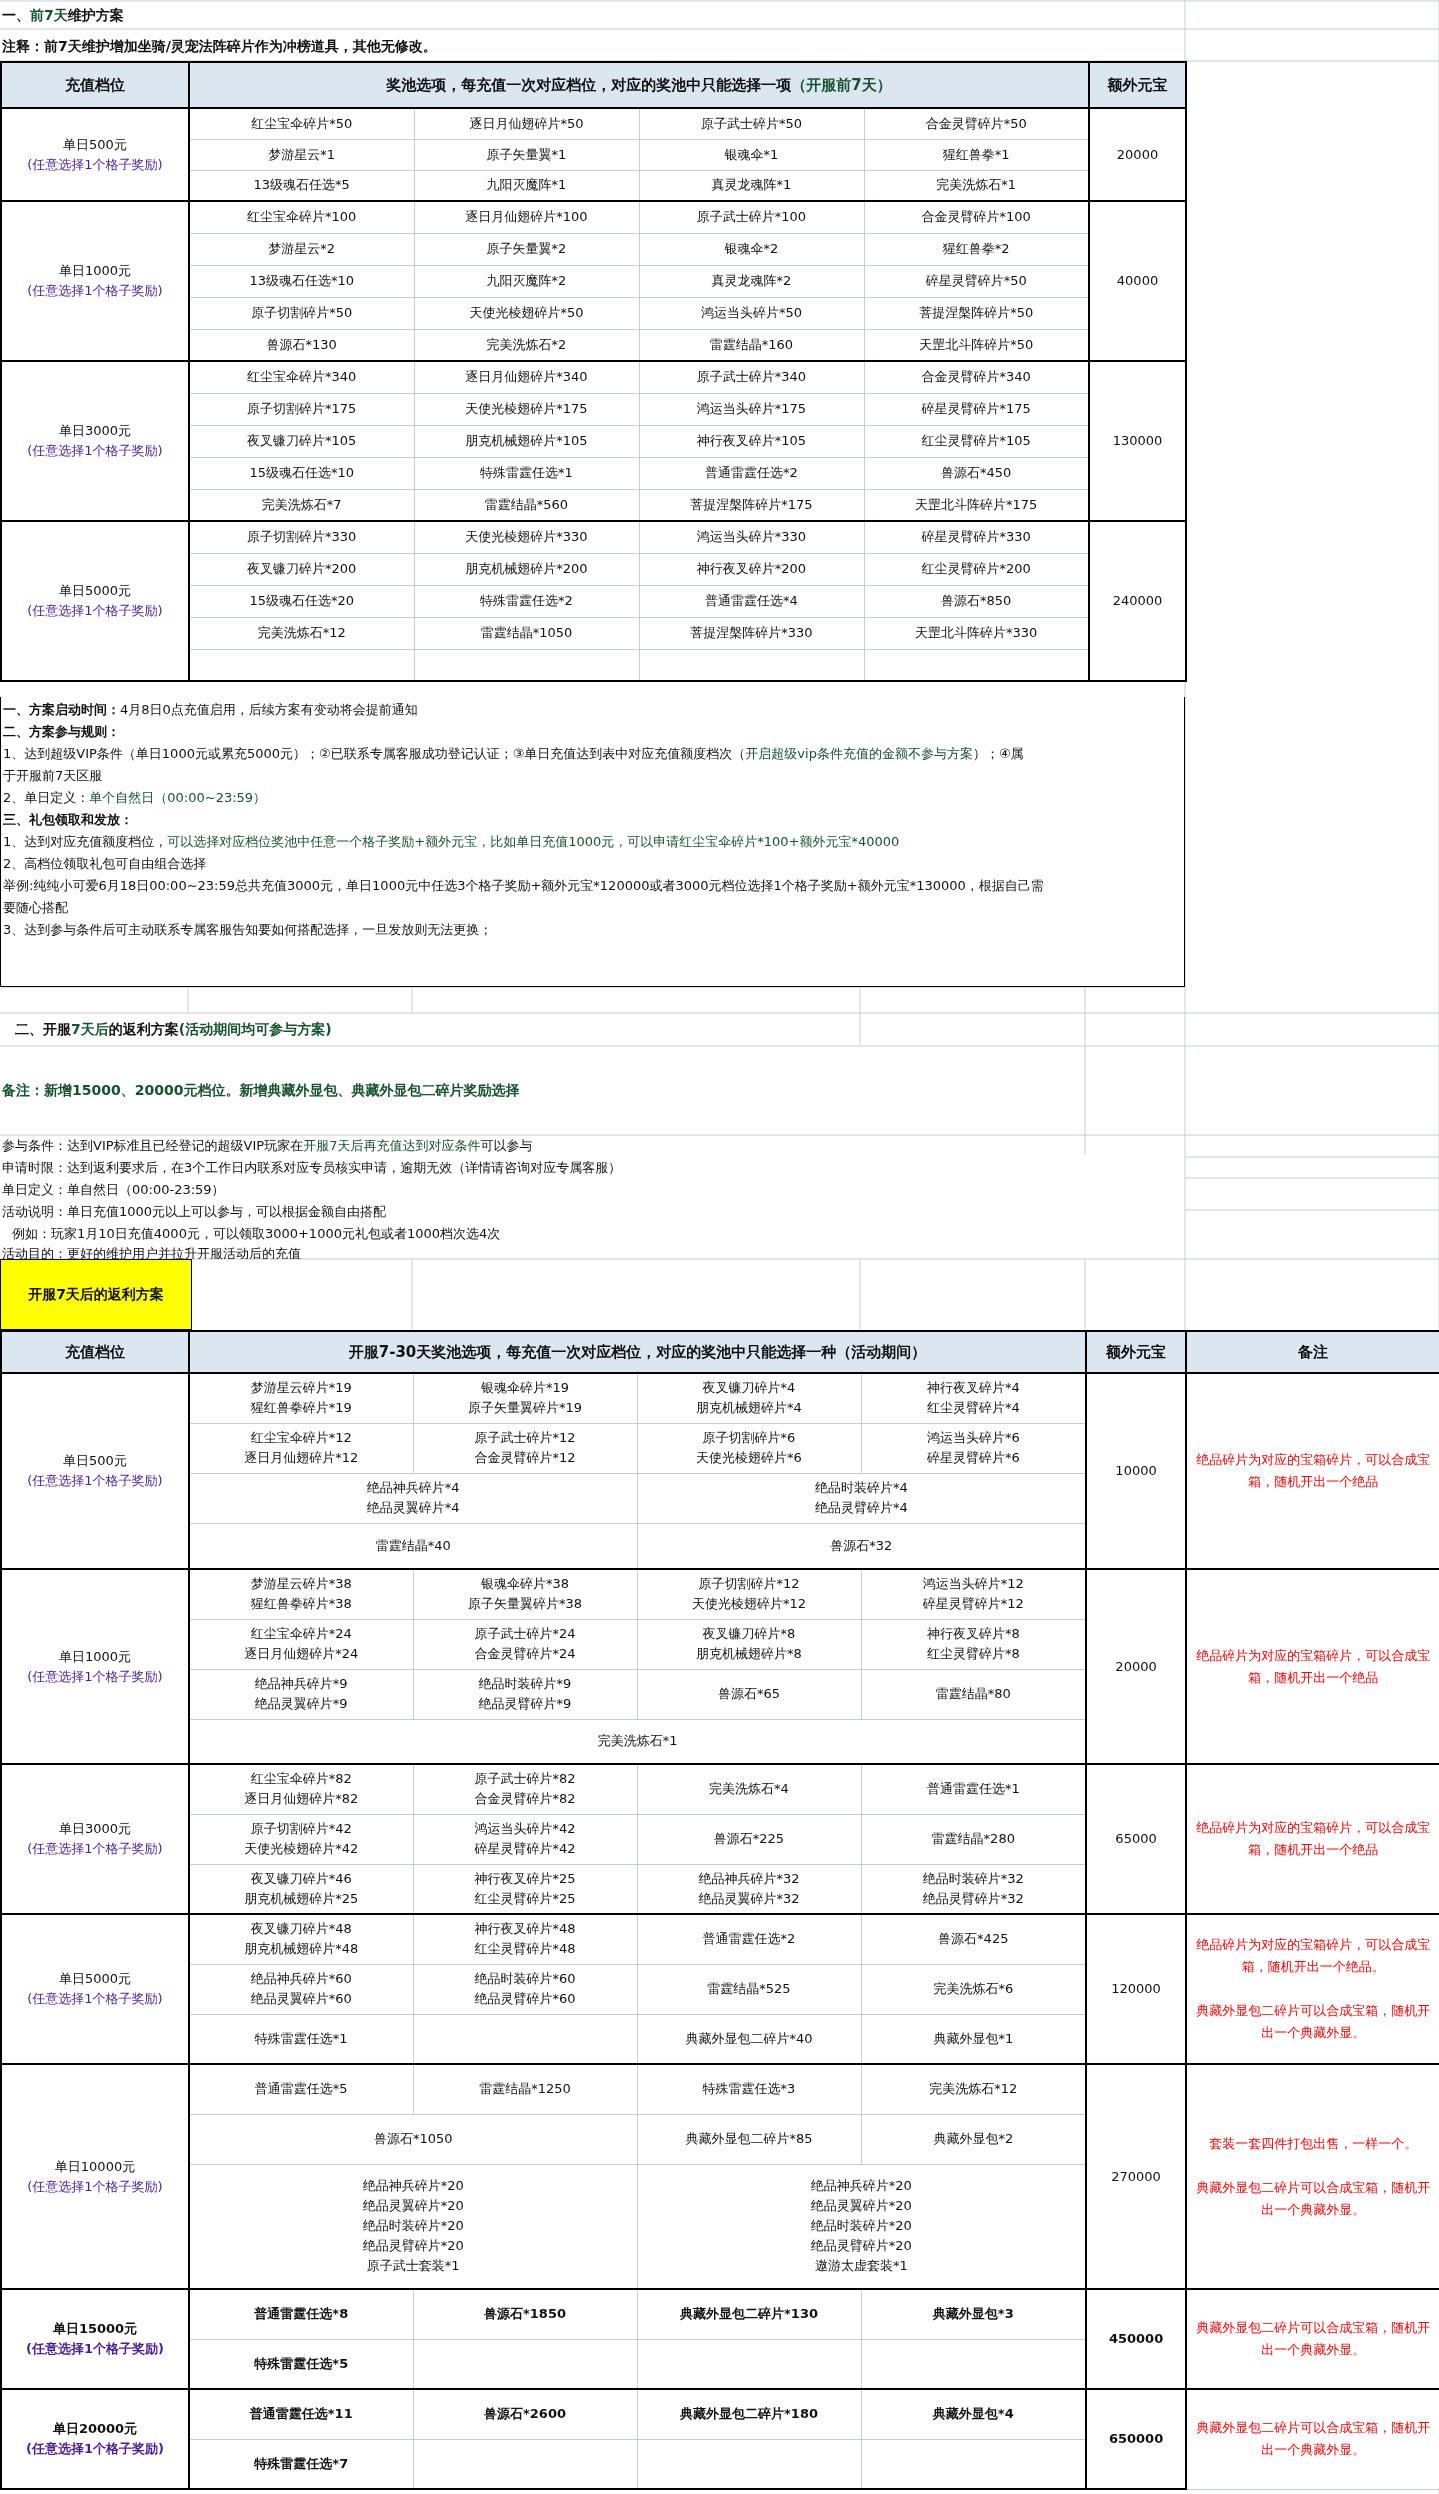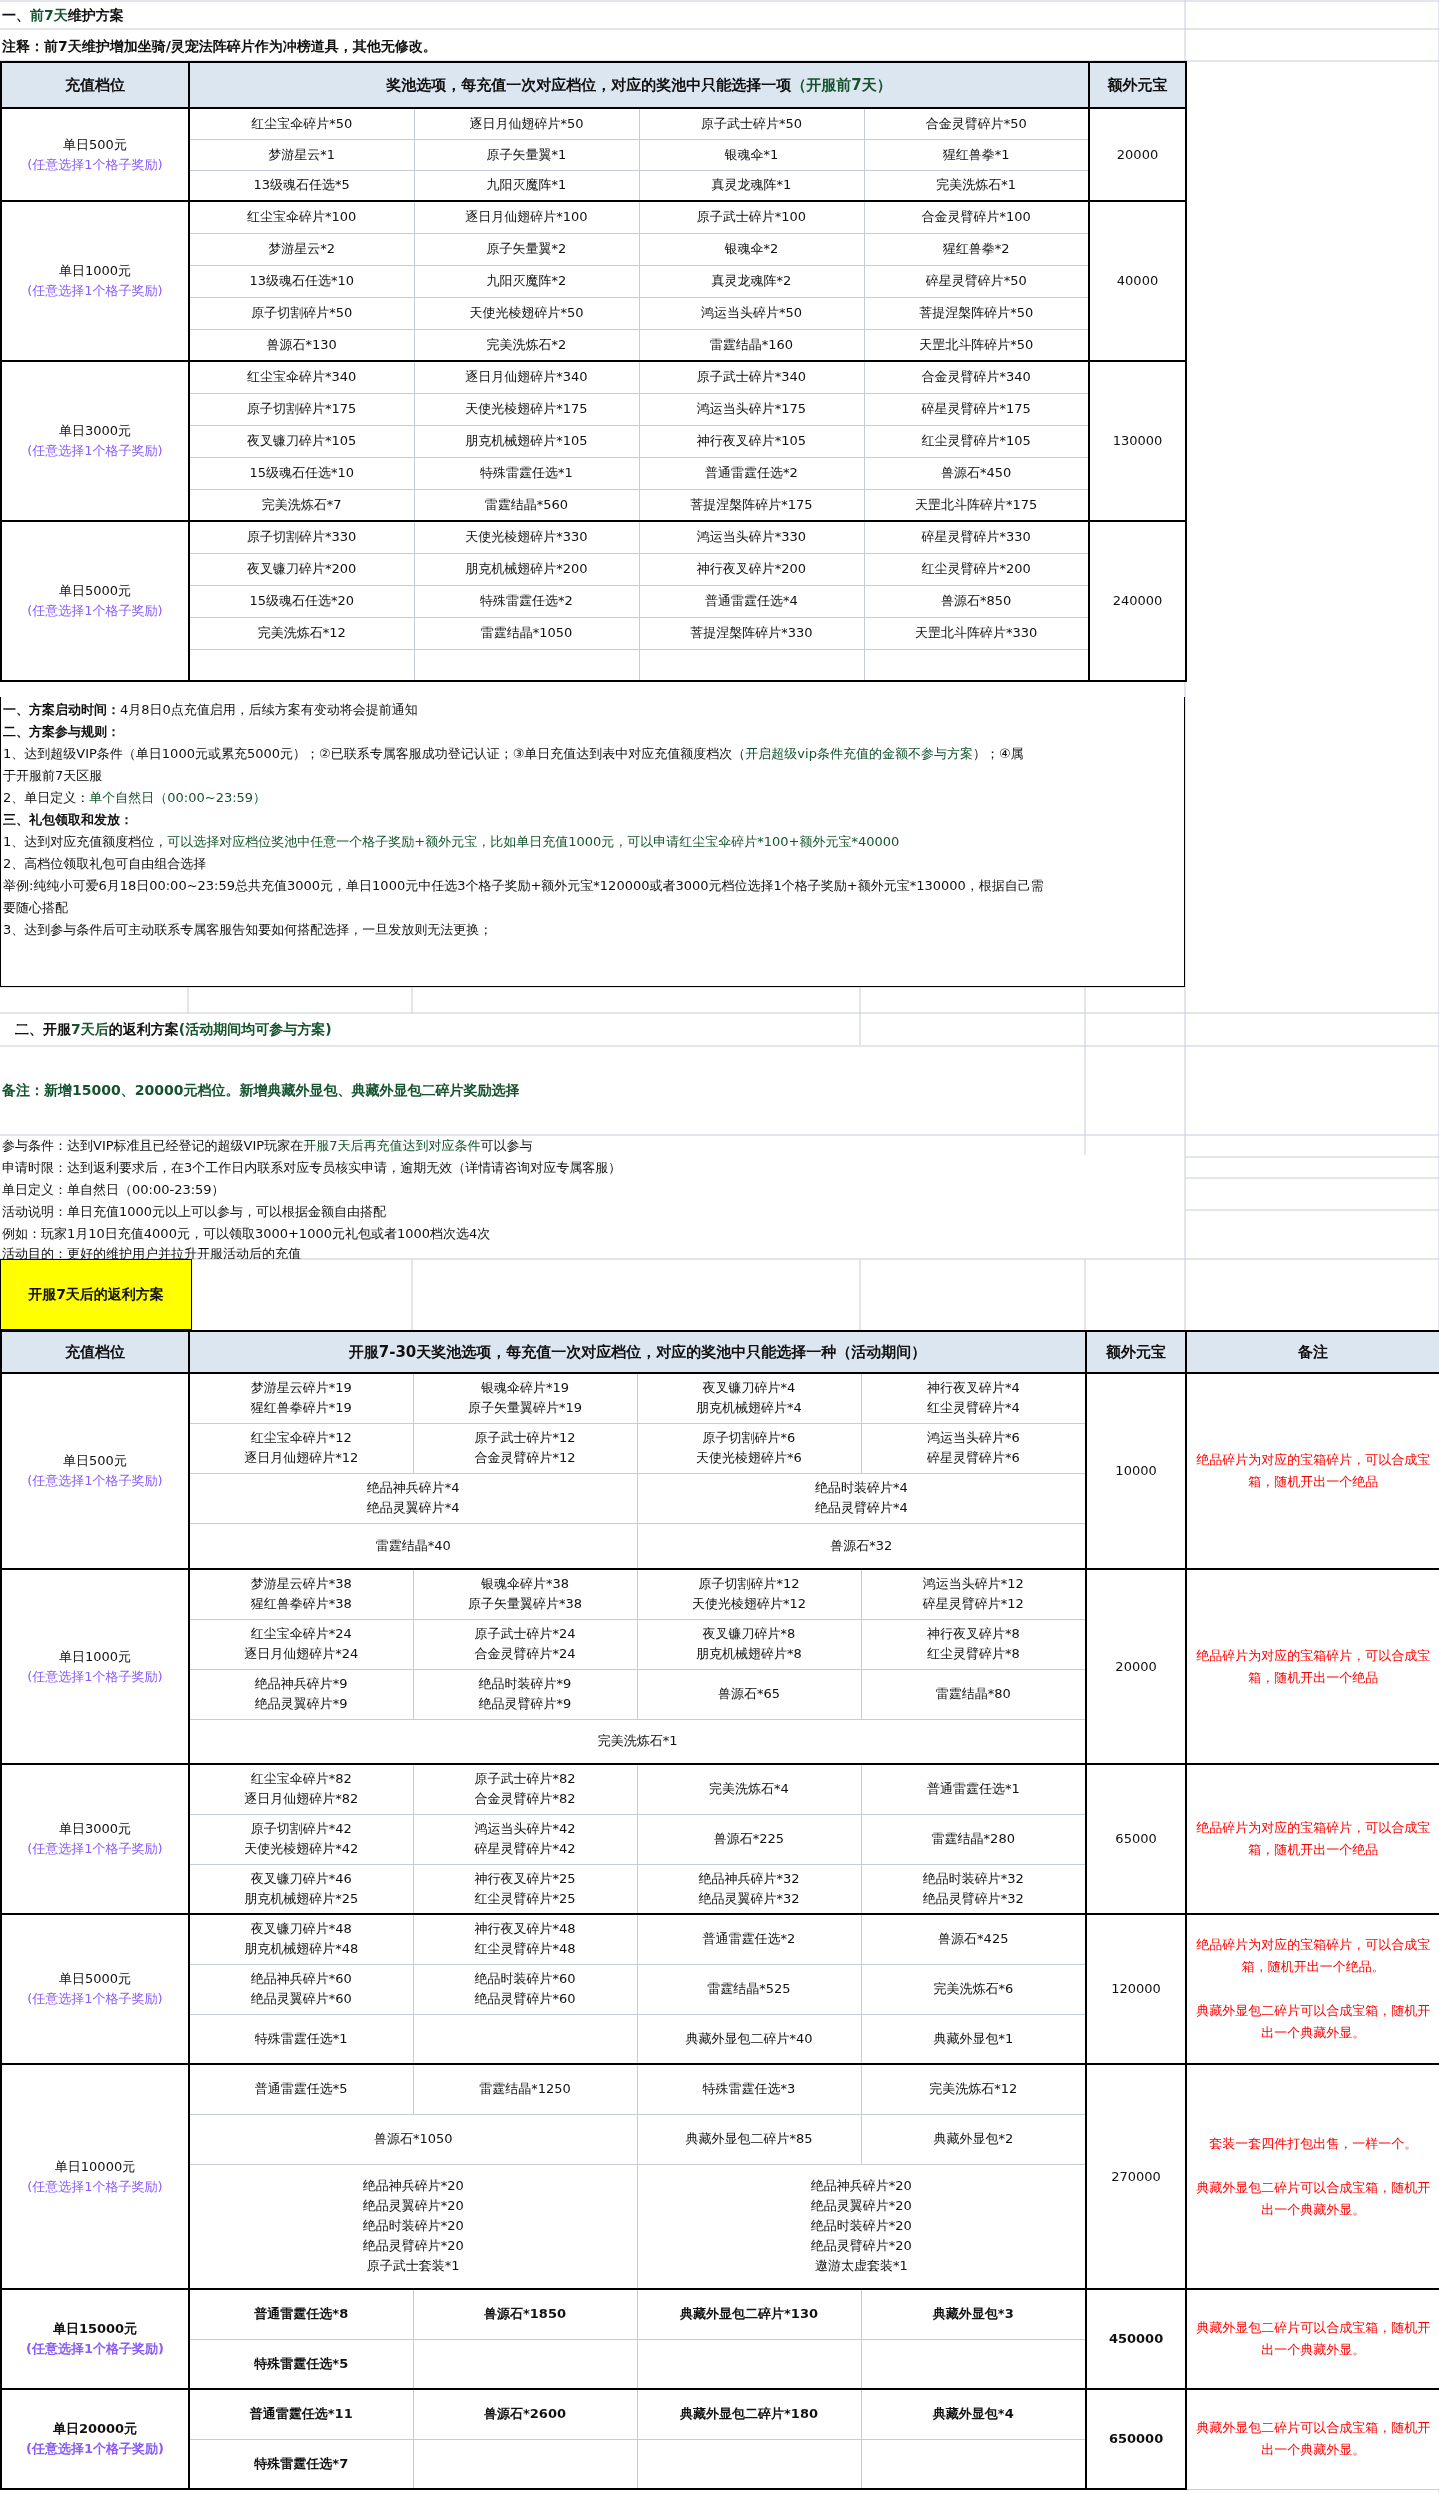--- a/index.html
+++ b/index.html
@@ -11,21 +11,21 @@
   .line-row { position: absolute; left: 0; height: 22px; line-height: 22px; white-space: nowrap; font-size: 13px; }
   table.sheet { position: absolute; border-collapse: collapse; table-layout: fixed; background: #fff; }
   table.sheet td, table.sheet th { border: 1px solid #c6cdd9; text-align: center; vertical-align: middle; font-weight: normal; font-size: 13px; line-height: 20px; padding: 0 2px; }
   table.sheet th { background: #dce6f1; font-weight: bold; font-size: 15px; border: 2px solid #000; }
   table.sheet td.tier { border-left: 2px solid #000; border-right: 2px solid #000; border-top: 2px solid #000; border-bottom: 2px solid #000; }
   table.sheet td.bonus { border: 2px solid #000; }
   table.sheet td.note { border-left: 2px solid #000; color: #ff0000; text-align: center; font-size: 13px; padding: 0 4px; line-height: 22px; }
   tr.grp-first td { border-top: 2px solid #000; }
   tr.grp-last td { border-bottom: 2px solid #000; }
   .tier-label { display: block; }
-  .tier-sub { display: block; color: #8b5cf6; }
+  .tier-sub { display: block; color: #4c1d95; }
   .cell-line { display: block; }
   .boldtxt { font-weight: bold; }
   .yellow { background: #ffff00; font-weight: bold; font-size: 14px; display: flex; align-items: center; justify-content: center; border: 1px solid #000; }
 </style>
 </head>
 <body>
 
 <svg class="gridbg" width="1439" height="2494">
   <g stroke="#c6cdd9" stroke-width="1">
     <line x1="0" y1="1" x2="1439" y2="1"></line>
@@ -220,21 +220,21 @@
 
 <div class="line-row bold" style="top:1018px;left:15px;font-size:14px;">
   <span>二、开服</span><span class="red">7天后</span><span>的返利方案</span><span class="red">(活动期间均可参与方案)</span>
 </div>
 <div class="line-row bold red" style="top:1079px;left:2px;font-size:14px;">备注：新增15000、20000元档位。新增典藏外显包、典藏外显包二碎片奖励选择</div>
 
 <div class="line-row" style="top:1135px;left:2px;"><span>参与条件：达到VIP标准且已经登记的超级VIP玩家在</span><span class="red">开服7天后再充值达到对应条件</span><span>可以参与</span></div>
 <div class="line-row" style="top:1157px;left:2px;">申请时限：达到返利要求后，在3个工作日内联系对应专员核实申请，逾期无效（详情请咨询对应专属客服）</div>
 <div class="line-row" style="top:1179px;left:2px;">单日定义：单自然日（00:00-23:59）</div>
 <div class="line-row" style="top:1201px;left:2px;">活动说明：单日充值1000元以上可以参与，可以根据金额自由搭配</div>
-<div class="line-row" style="top:1223px;left:2px;">例如：玩家1月10日充值4000元，可以领取3000+1000元礼包或者1000档次选4次</div>
+<div class="line-row" style="top:1223px;left:12px;">例如：玩家1月10日充值4000元，可以领取3000+1000元礼包或者1000档次选4次</div>
 <div class="line-row" style="top:1245px;left:2px;height:14px;overflow:hidden;line-height:18px;">活动目的：更好的维护用户并拉升开服活动后的充值</div>
 
 <div class="abs yellow" style="left:0;top:1259px;width:192px;height:71px;">开服7天后的返利方案</div>
 
 <table class="sheet" id="t2" style="left:0;top:1330px;width:1439px;">
   <colgroup>
     <col style="width:188px">
       <col style="width:224px">
       <col style="width:224px">
       <col style="width:224px">

